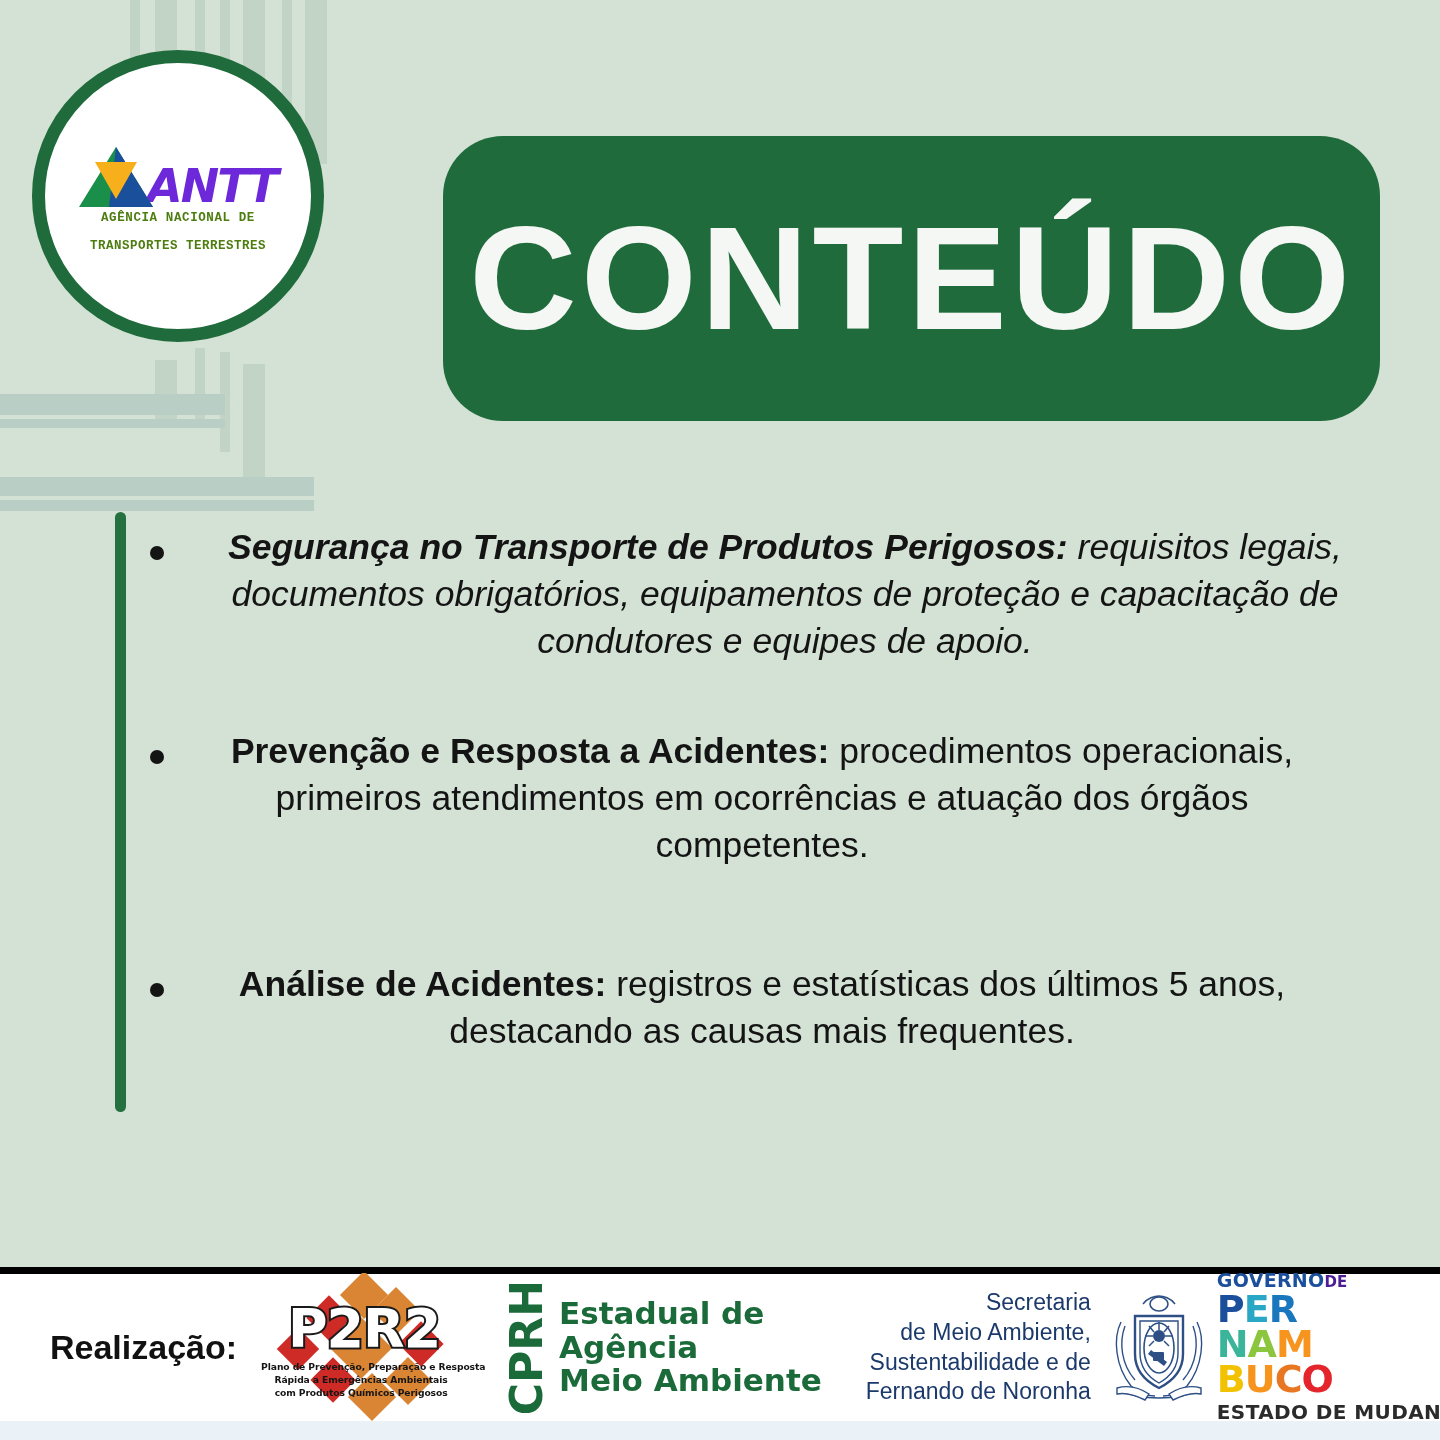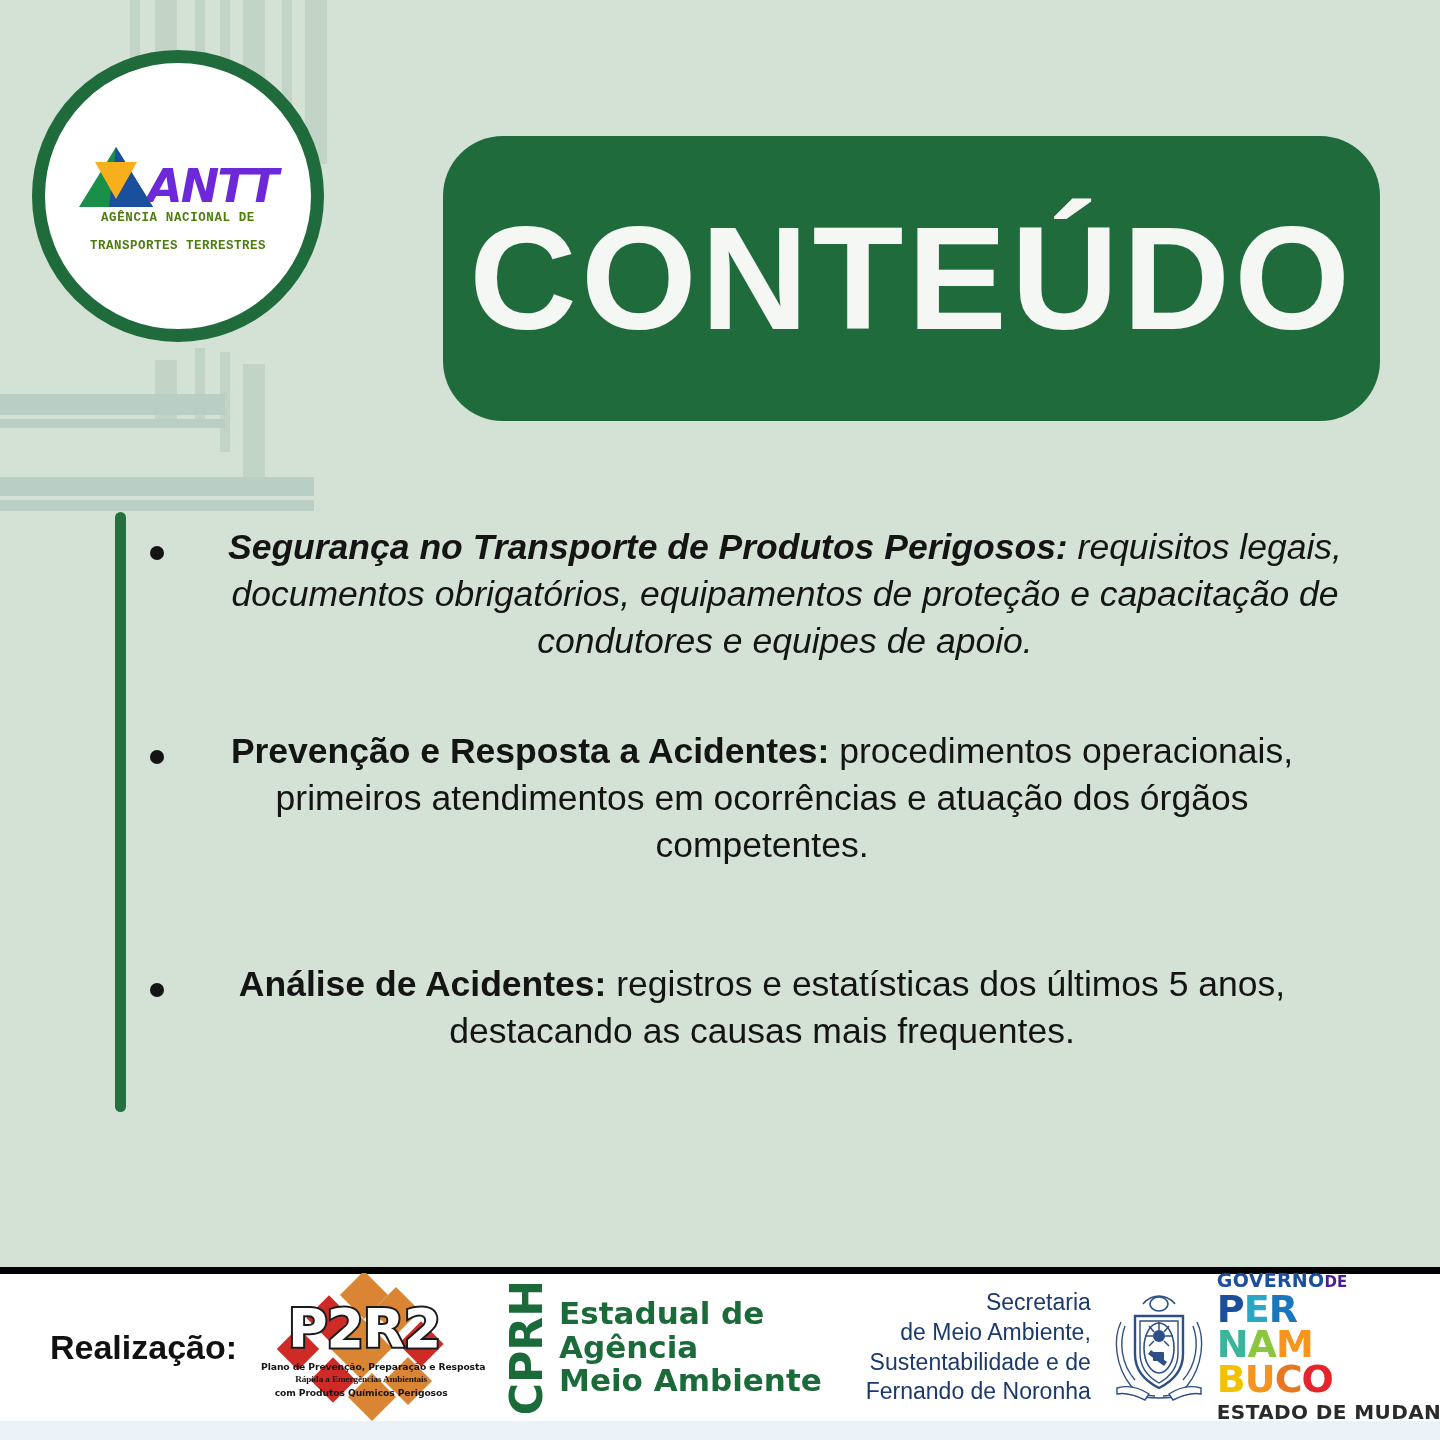--- a/index.html
+++ b/index.html
@@ -265,21 +265,21 @@
           <rect x="18" y="-54" width="34" height="34" fill="#d98534" transform="rotate(45 35 -37)"></rect>
           <rect x="44" y="-20" width="32" height="32" fill="#cf2b26" transform="rotate(45 60 -4)"></rect>
           <rect x="30" y="16" width="34" height="34" fill="#d98534" transform="rotate(45 47 33)"></rect>
           <rect x="-6" y="32" width="34" height="34" fill="#d98534" transform="rotate(45 11 49)"></rect>
           <rect x="-44" y="16" width="32" height="32" fill="#cf2b26" transform="rotate(45 -28 32)"></rect>
           <rect x="-22" y="-22" width="44" height="44" fill="#d98534" transform="rotate(45 0 0)"></rect>
         </g>
       </svg>
       <div id="p2r2-word">P2R2</div>
       <div class="p2r2-sub" style="top:88px;">Plano de Prevenção, Preparação e Resposta</div>
-      <div class="p2r2-sub" style="top:101px;font-family:Liberation Serif, serif;">Rápida a Emergências Ambientais</div>
+      <div class="p2r2-sub" style="top:101px;">Rápida a Emergências Ambientais</div>
       <div class="p2r2-sub" style="top:114px;">com Produtos Químicos Perigosos</div>
     </div>
 
     <div id="cprh">
       <div id="cprh-vert">CPRH</div>
       <div id="cprh-lines">
         <div class="cprh-line">Estadual de</div>
         <div class="cprh-line">Agência</div>
         <div class="cprh-line">Meio Ambiente</div>
       </div>

